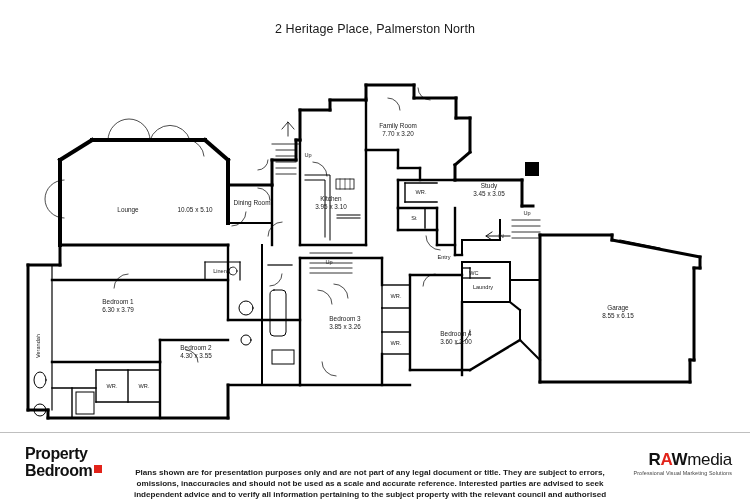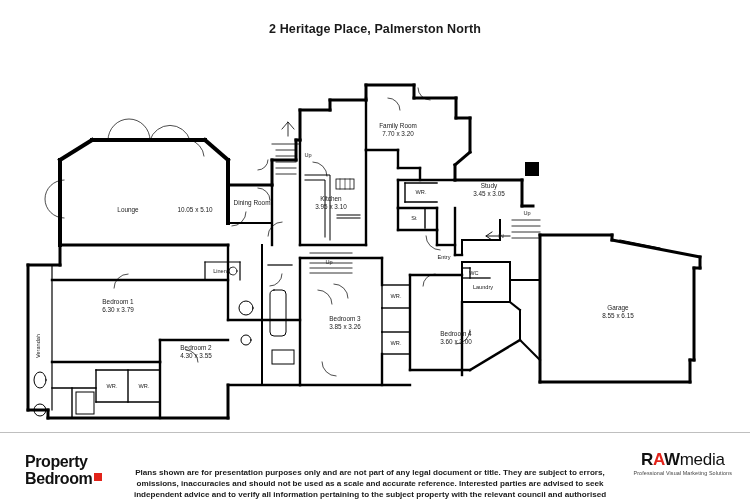--- a/index.html
+++ b/index.html
@@ -15,21 +15,21 @@
     color: #1a1a1a;
     overflow: hidden;
   }
   #title {
     position: absolute;
     top: 22px;
     left: 0;
     width: 750px;
     text-align: center;
     font-size: 12.5px;
-    font-weight: bold;
+    font-weight: normal;
     letter-spacing: 0.1px;
   }
   #plan {
     position: absolute;
     top: 40px;
     left: 0;
     width: 750px;
     height: 390px;
   }
   .room-label {
@@ -64,21 +64,21 @@
     text-align: center;
     font-size: 8.1px;
     line-height: 11.2px;
     font-weight: bold;
     color: #1a1a1a;
     margin-top: 26px;
   }
   #pb-logo {
     position: absolute;
     left: 25px;
-    top: 20px;
+    top: 12px;
     width: 92px;
   }
   #pb-logo .pb-line1, #pb-logo .pb-line2 {
     font-size: 16px;
     font-weight: bold;
     line-height: 17px;
     letter-spacing: -0.4px;
     color: #111;
   }
   #pb-logo .pb-sq {
@@ -95,21 +95,20 @@
     right: 18px;
     top: 18px;
     text-align: right;
   }
   #raw-logo .raw-main {
     font-size: 17px;
     font-weight: bold;
     color: #111;
     letter-spacing: -0.3px;
     line-height: 18px;
-    text-align: center;
   }
   #raw-logo .raw-main .raw-r { color: #111; }
   #raw-logo .raw-main .raw-a { color: #e2231a; }
   #raw-logo .raw-main .raw-media { font-weight: normal; }
   #raw-logo .raw-sub {
     font-size: 5.4px;
     color: #444;
     letter-spacing: 0.1px;
     margin-top: 1px;
   }

